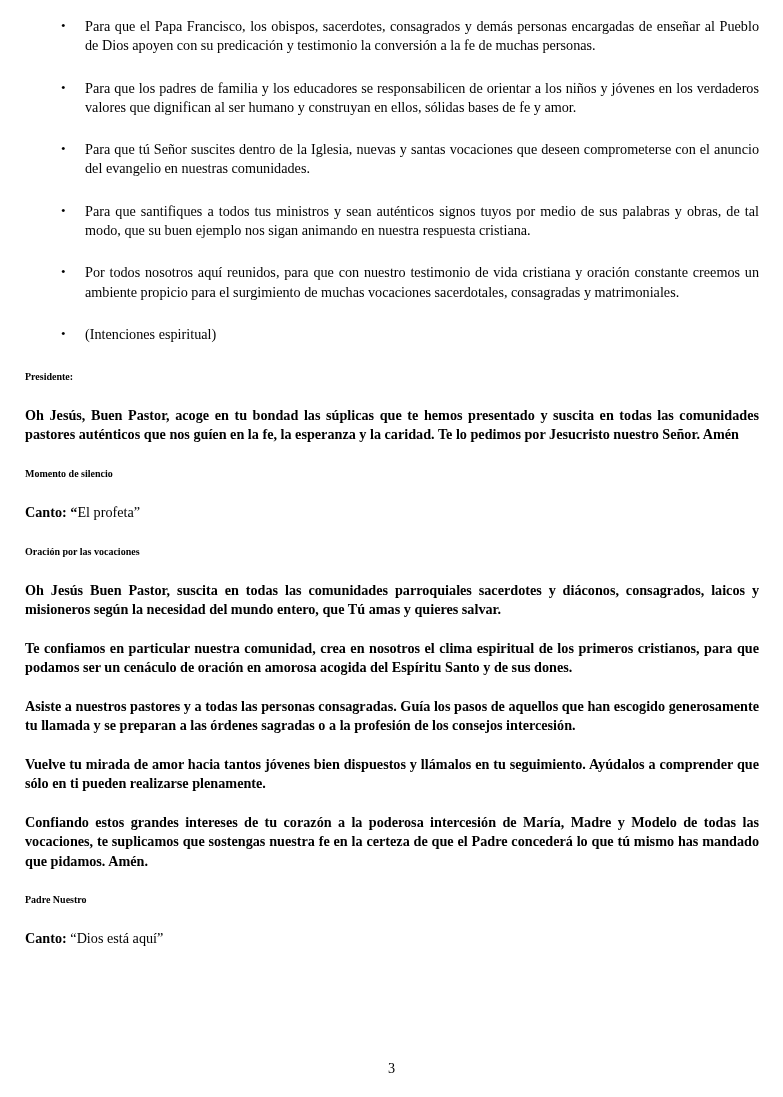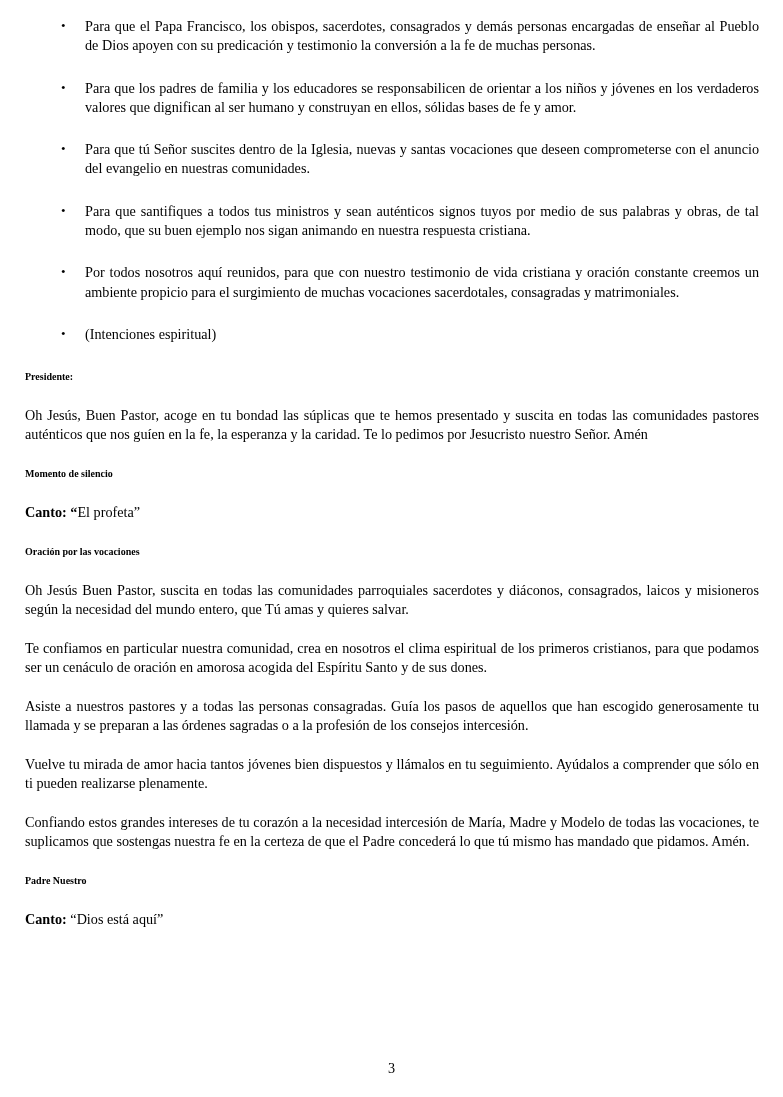--- a/index.html
+++ b/index.html
@@ -34,20 +34,21 @@
     font-size: 13px;
   }
   .doc-heading {
     font-weight: bold;
     font-size: 10px;
     margin: 0 0 19.5px 0;
   }
   .doc-para {
     text-align: justify;
     margin: 0 0 19.5px 0;
+    font-weight: bold;
   }
   .canto-line {
     margin: 0 0 19.5px 0;
   }
   .canto-label {
     font-weight: bold;
     margin-top: 40px;
   }
   .page-number {
     position: absolute;
@@ -96,21 +97,21 @@
   <h2 class="doc-heading">Momento de silencio</h2>
 
   <p class="canto-line"><span class="canto-label">Canto: “</span><span>El profeta”</span></p>
 
   <h2 class="doc-heading">Oración por las vocaciones</h2>
 
   <p class="doc-para">Oh Jesús Buen Pastor, suscita en todas las comunidades parroquiales sacerdotes y diáconos, consagrados, laicos y misioneros según la necesidad del mundo entero, que Tú amas y quieres salvar.</p>
   <p class="doc-para">Te confiamos en particular nuestra comunidad, crea en nosotros el clima espiritual de los primeros cristianos, para que podamos ser un cenáculo de oración en amorosa acogida del Espíritu Santo y de sus dones.</p>
   <p class="doc-para">Asiste a nuestros pastores y a todas las personas consagradas. Guía los pasos de aquellos que han escogido generosamente tu llamada y se preparan a las órdenes sagradas o a la profesión de los consejos intercesión.</p>
   <p class="doc-para">Vuelve tu mirada de amor hacia tantos jóvenes bien dispuestos y llámalos en tu seguimiento. Ayúdalos a comprender que sólo en ti pueden realizarse plenamente.</p>
-  <p class="doc-para">Confiando estos grandes intereses de tu corazón a la necesidad intercesión de María, Madre y Modelo de todas las vocaciones, te suplicamos que sostengas nuestra fe en la certeza de que el Padre concederá lo que tú mismo has mandado que pidamos. Amén.</p>
+  <p class="doc-para">Confiando estos grandes intereses de tu corazón a la poderosa intercesión de María, Madre y Modelo de todas las vocaciones, te suplicamos que sostengas nuestra fe en la certeza de que el Padre concederá lo que tú mismo has mandado que pidamos. Amén.</p>
 
   <h2 class="doc-heading">Padre Nuestro</h2>
 
   <p class="canto-line"><span class="canto-label">Canto:</span><span> “Dios está aquí”</span></p>
 
   <div class="page-number">3</div>
 
 </div>
 
 </body></html>

